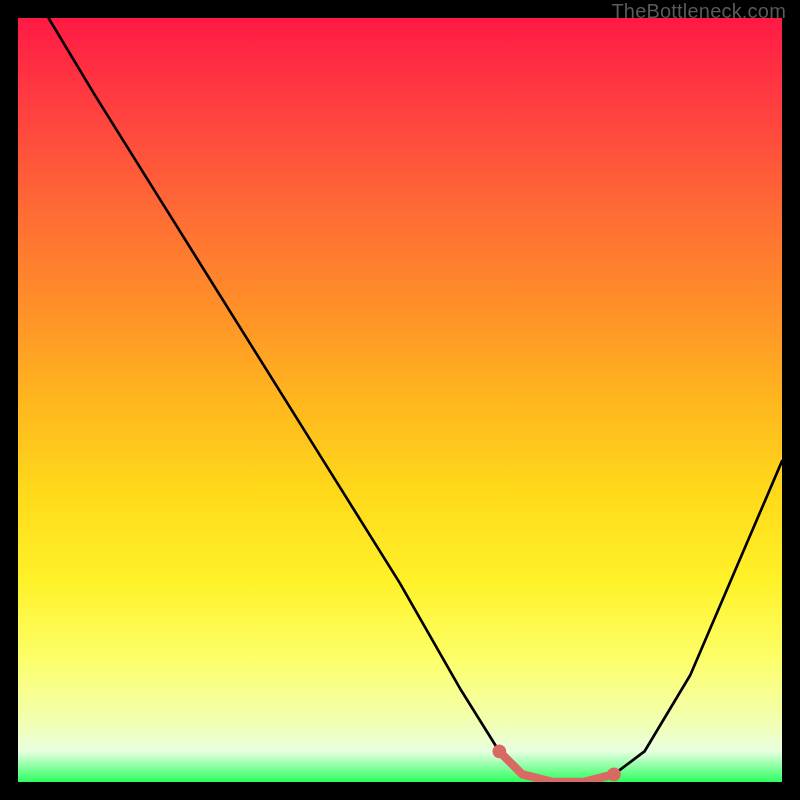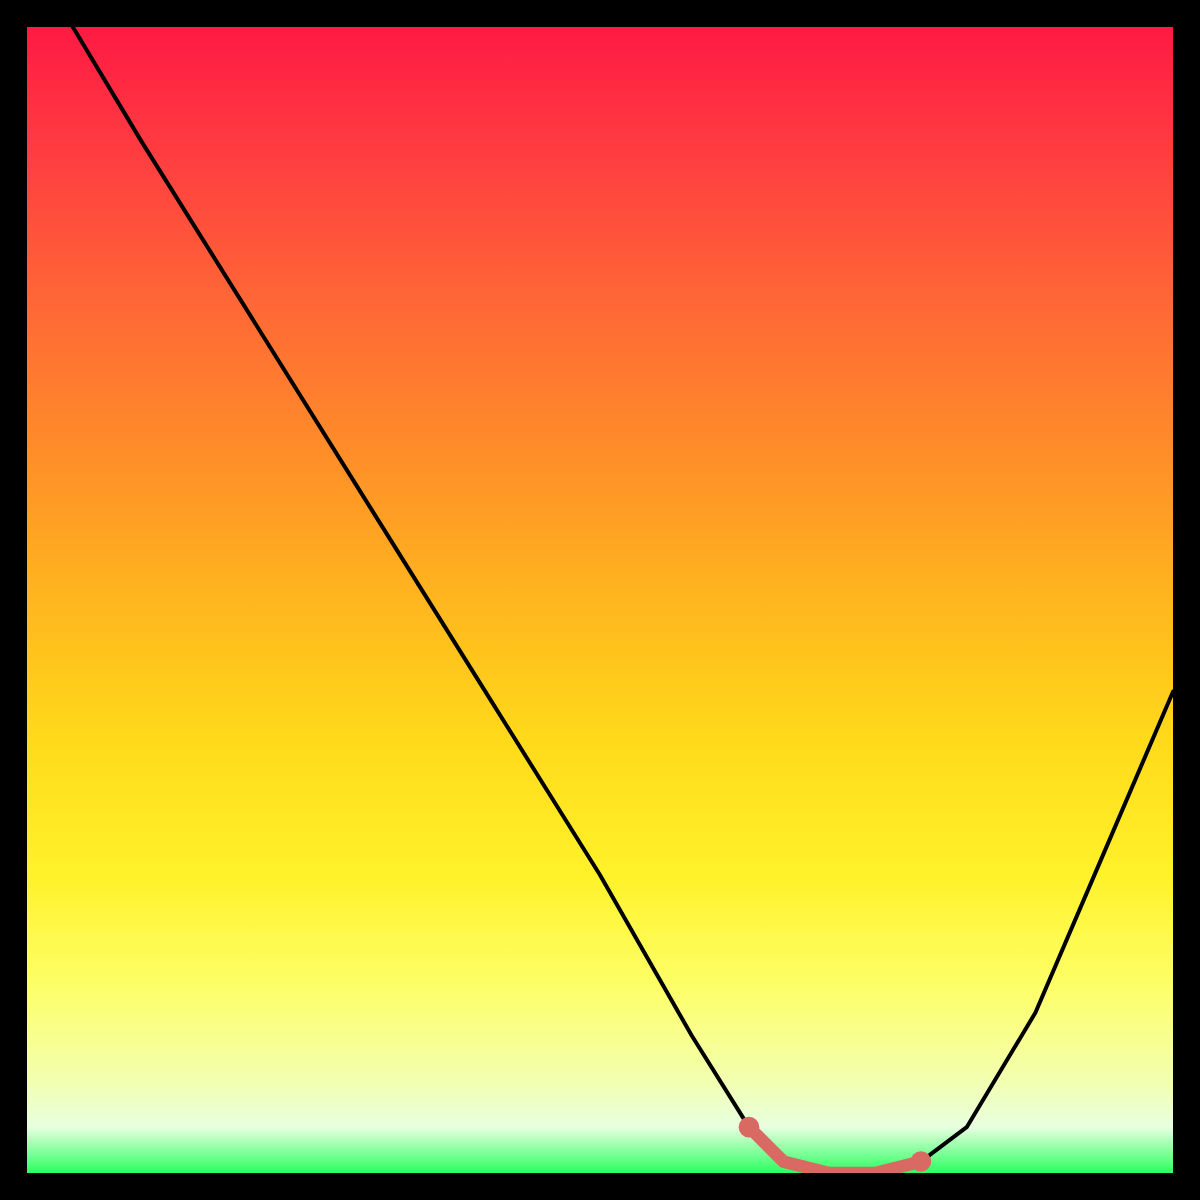--- a/index.html
+++ b/index.html
@@ -59,14 +59,15 @@
     <svg class="curve-svg" width="764" height="764" viewBox="0 0 100 100" preserveAspectRatio="none">
       <path fill="none" stroke="#000" stroke-width="0.35" stroke-linecap="round" stroke-linejoin="round" d="M4.00 0.00 L10.00 10.00 L20.00 26.00 L30.00 42.00 L40.00 58.00 L50.00 74.00 L58.00 88.00 L63.00 96.00 L66.00 99.00 L70.00 100.00 L74.00 100.00 L78.00 99.00 L82.00 96.00 L88.00 86.00 L94.00 72.00 L100.00 58.00"></path>
       <path fill="none" stroke="#d86a63" stroke-width="1.1" stroke-linecap="round" stroke-linejoin="round" d="M63.00 96.00 L66.00 99.00 L70.00 100.00 L74.00 100.00 L78.00 99.00"></path>
       <circle r="0.9" fill="#d86a63" cx="63.00" cy="96.00"></circle>
 
       <circle r="0.9" fill="#d86a63" cx="78.00" cy="99.00"></circle>
 
     </svg>
   </div>
 
+  <div class="watermark">TheBottleneck.com</div>
 
 </div>
 
 </body></html>

